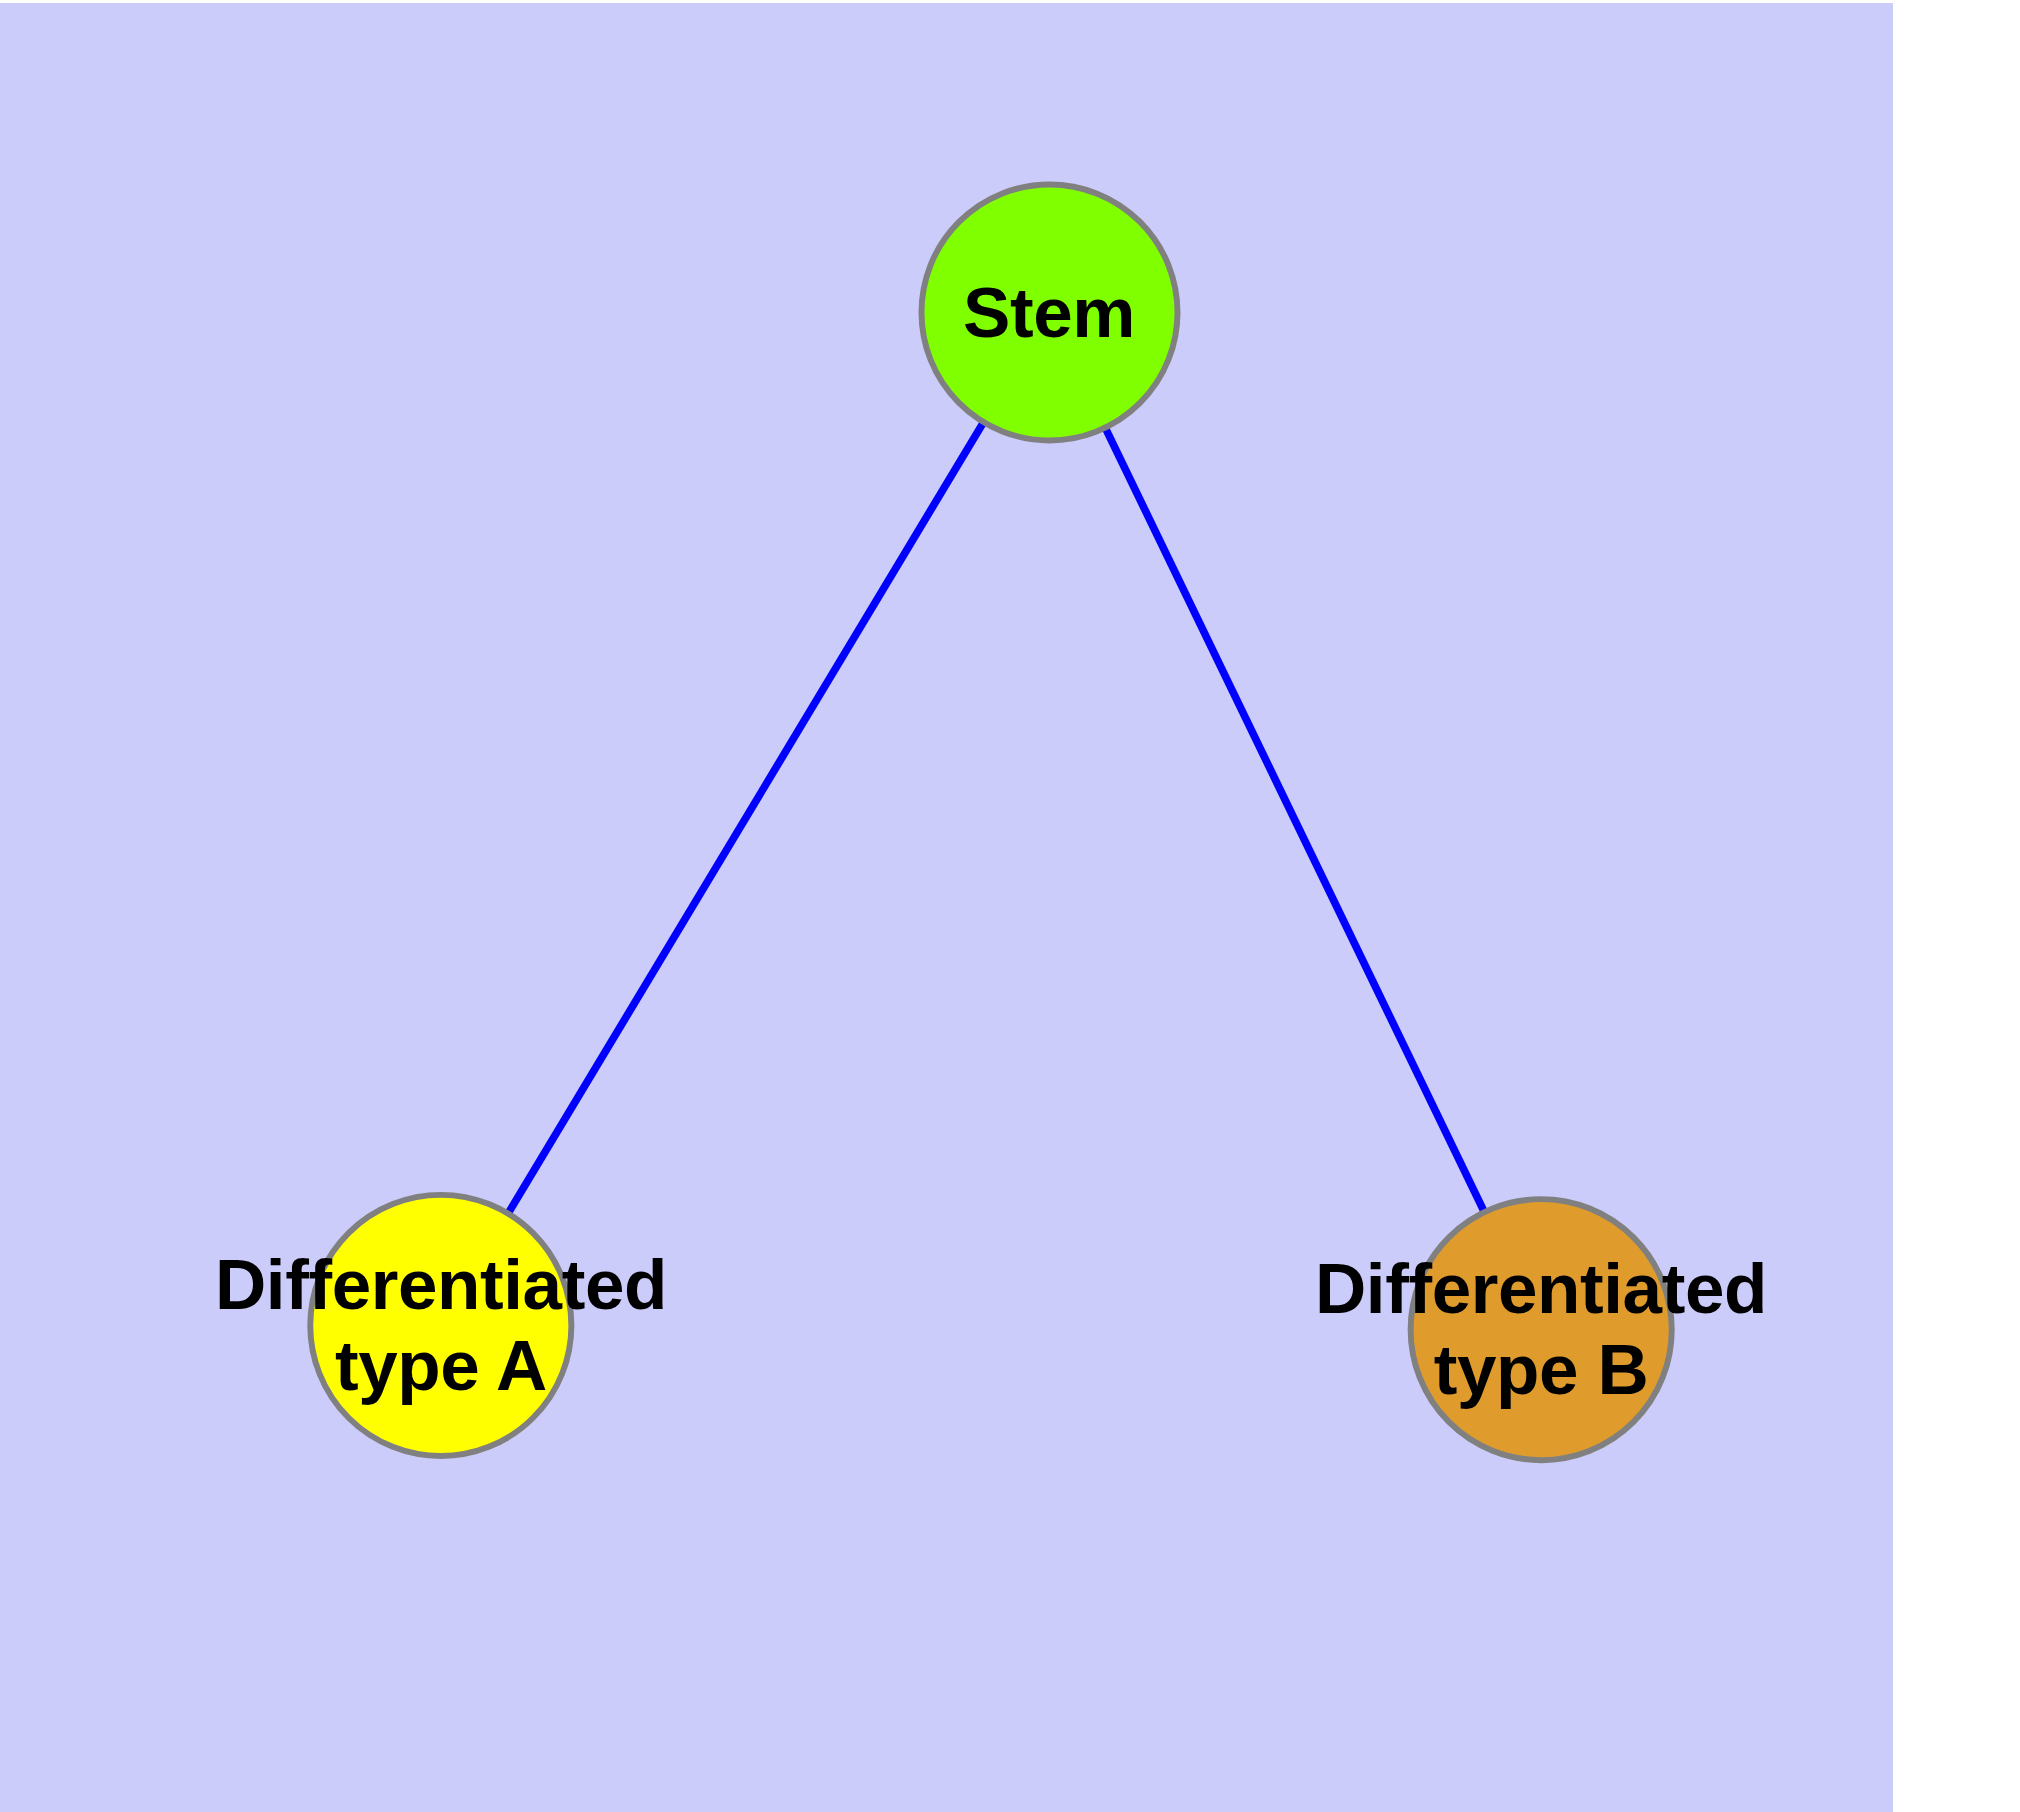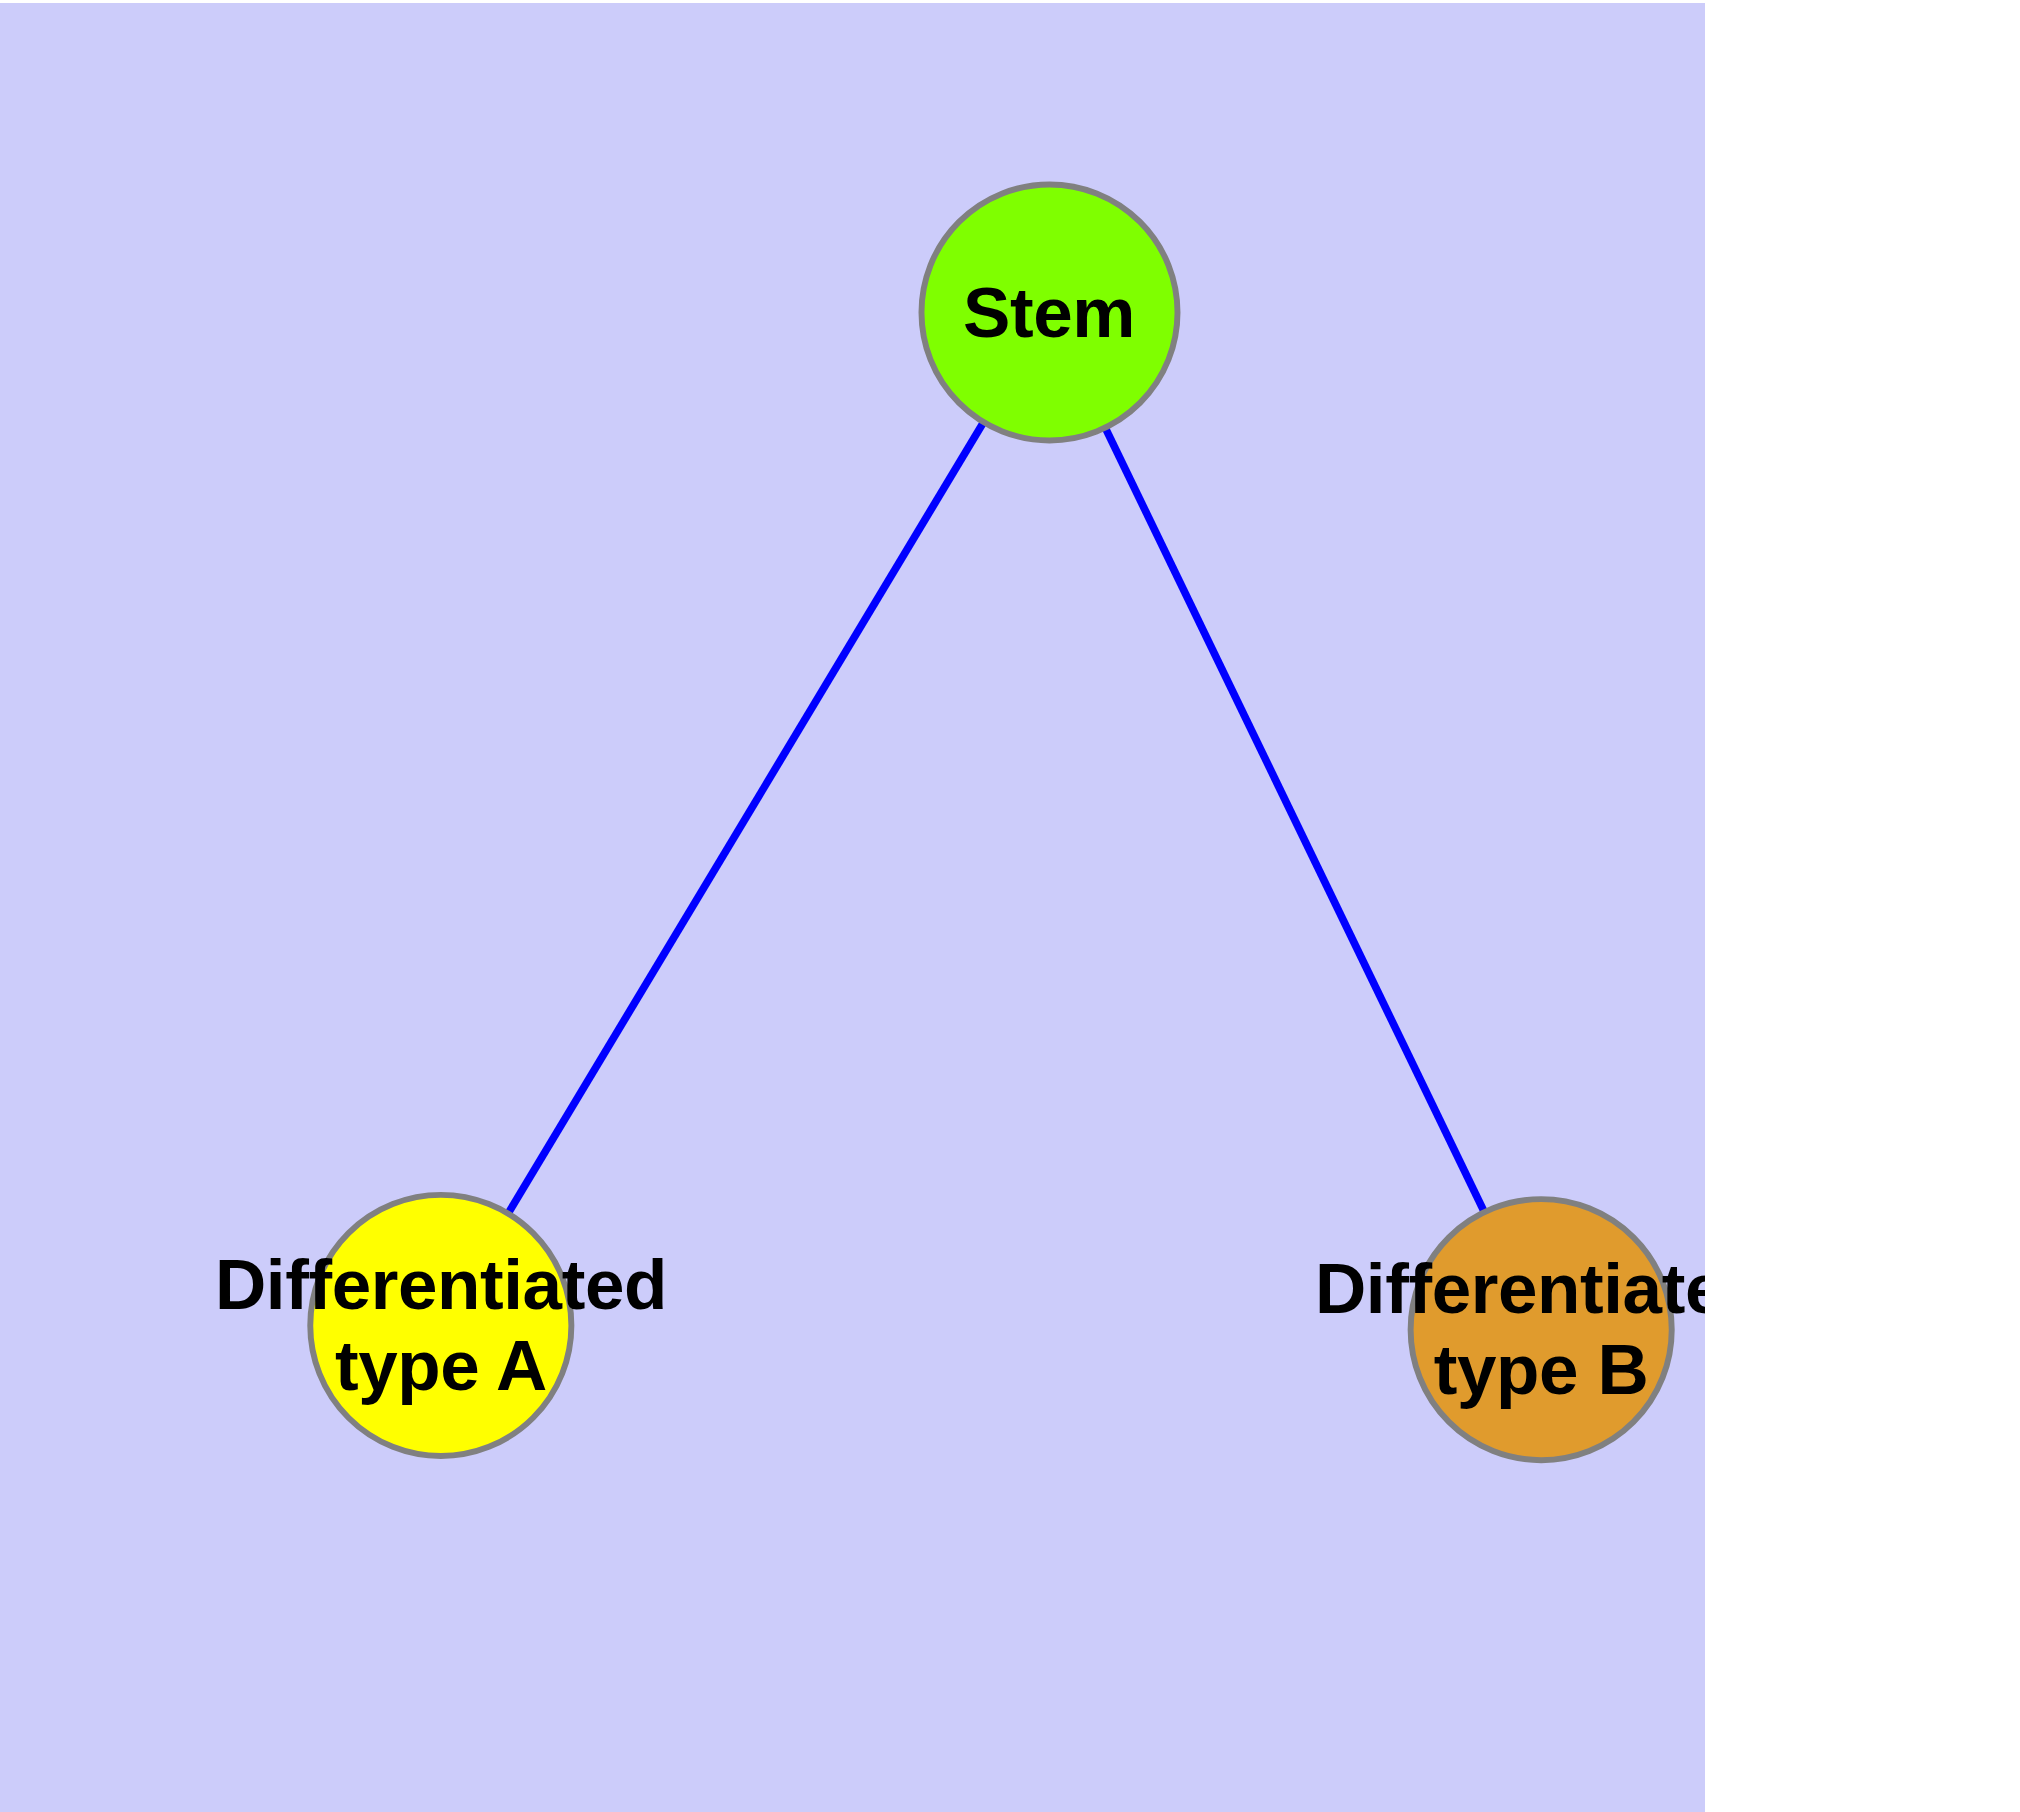--- a/index.html
+++ b/index.html
@@ -49,21 +49,21 @@
     white-space: pre;
     letter-spacing: -0.4px;
     transform: translate(-50%, -50%);
     pointer-events: none;
     user-select: none;
   }
 </style>
 </head>
 <body>
 
-<div id="canvas" style="width: 1705px; height: 1812px; background: rgb(255, 255, 255);">
+<div id="canvas" style="width: 1893px; height: 1812px; background: rgb(255, 255, 255);">
   <div id="plot-area" style="top: 3.4px; height: 1809px; background: rgb(204, 204, 250);">
 
     <svg id="graph-svg" viewBox="0 0 2384 2134" preserveAspectRatio="none" xmlns="http://www.w3.org/2000/svg">
       <g id="edge-layer">
           <line x1="1238" y1="365" x2="520" y2="1560" stroke="#0000ff" stroke-width="9" class="edge-line"></line>
           <line x1="1238" y1="365" x2="1818" y2="1565" stroke="#0000ff" stroke-width="9" class="edge-line"></line>
         </g>
       <g id="node-layer">
           <circle cx="1238" cy="365" r="151" fill="#7fff00" stroke="#808080" stroke-width="7" class="node-circle"></circle>
           <circle cx="520" cy="1560" r="154" fill="#ffff00" stroke="#808080" stroke-width="7" class="node-circle"></circle>

